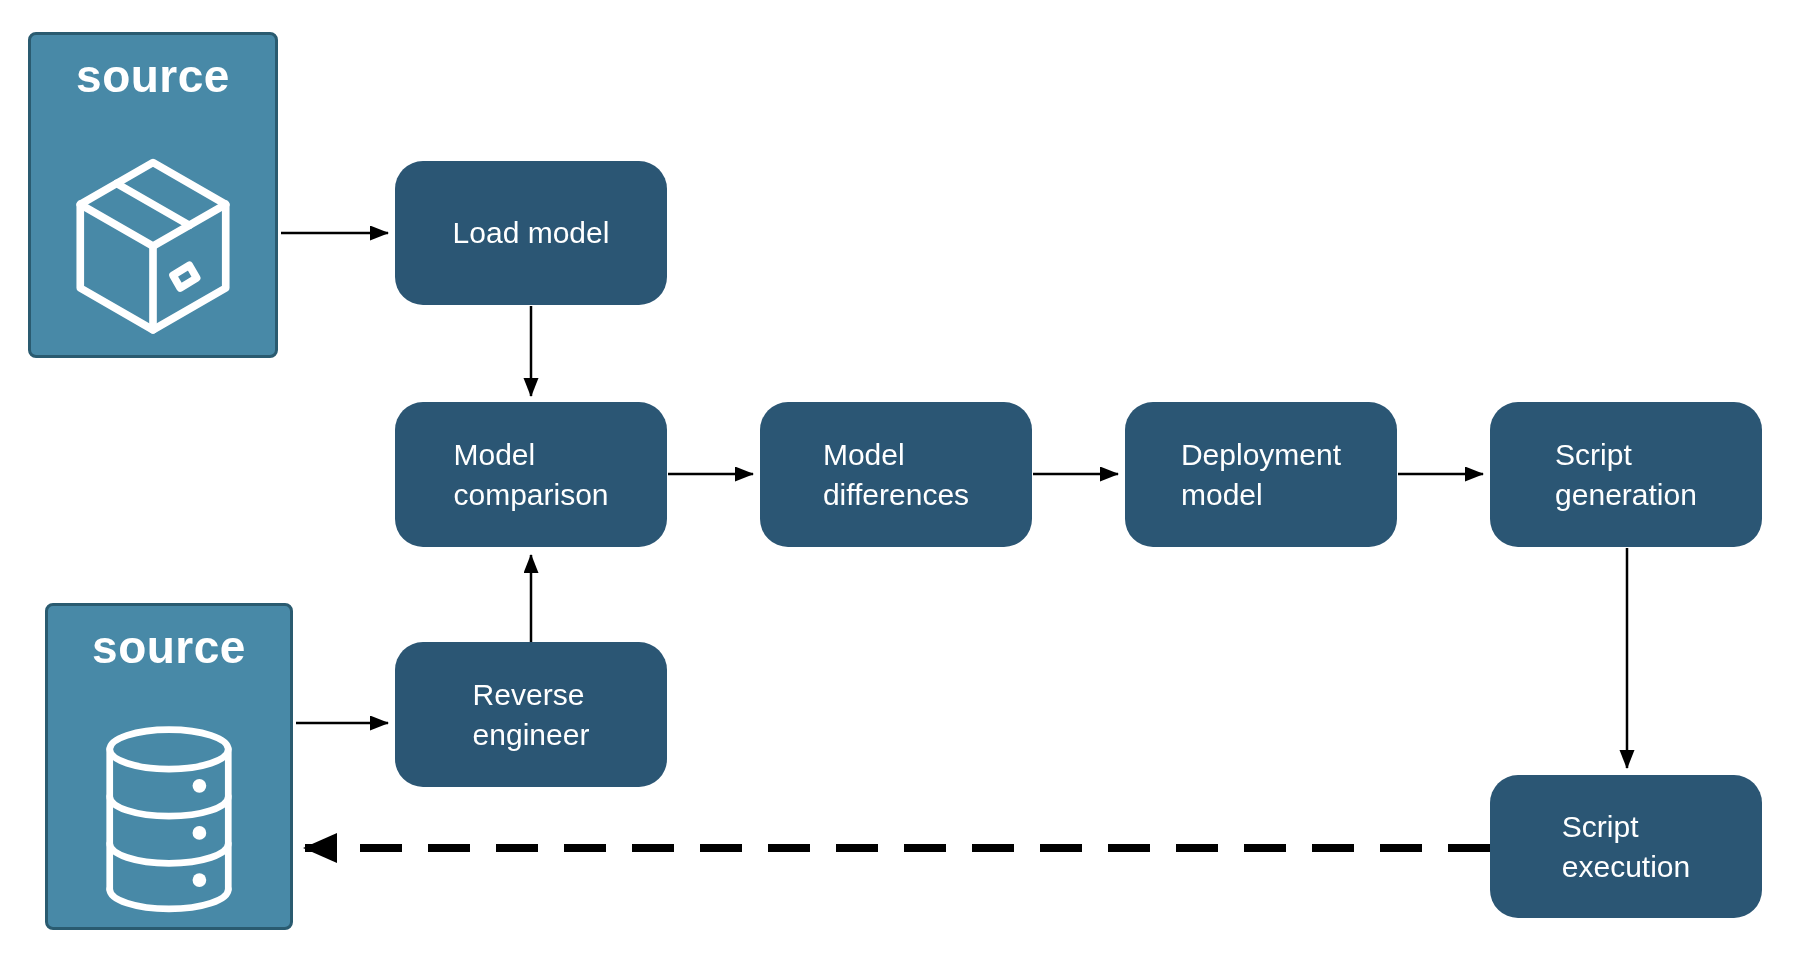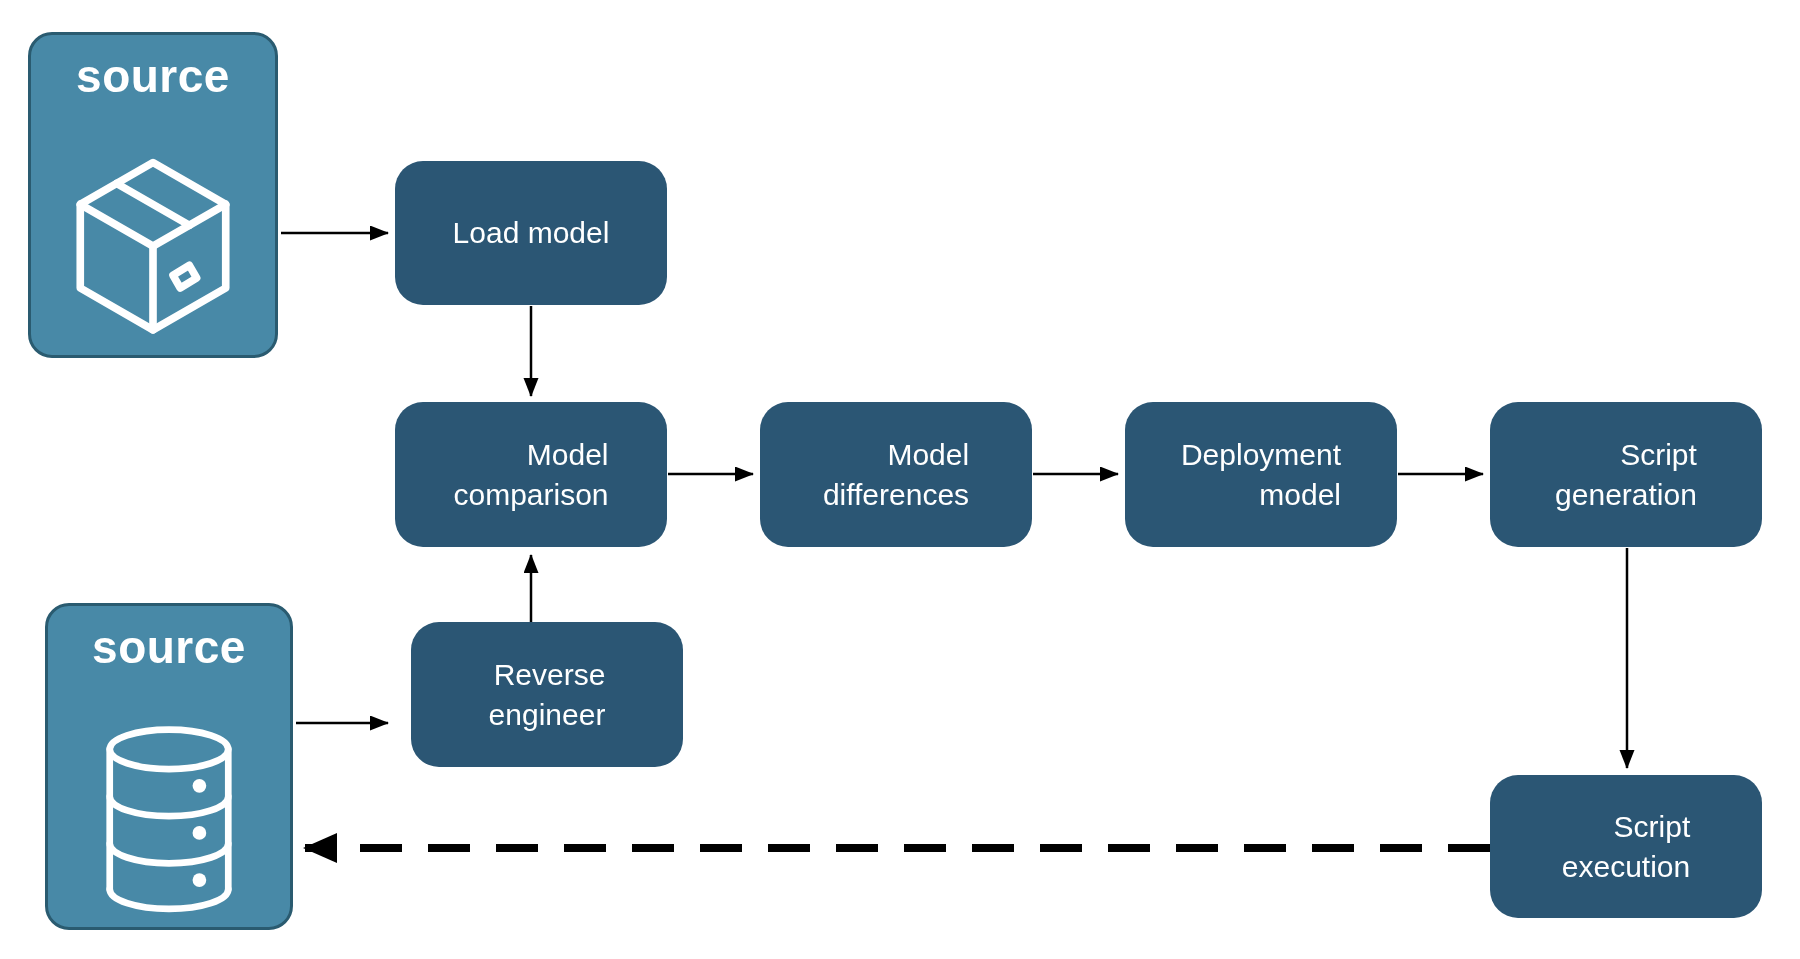--- a/index.html
+++ b/index.html
@@ -17,21 +17,21 @@
     height:959px;
     background:var(--bg);
     font-family:"Liberation Sans", sans-serif;
     overflow:hidden;
   }
   
   .big-node{
     position:absolute;
     background:var(--light-node);
     border:3px solid var(--light-node-border);
-    border-radius:24px;
+    border-radius:8px;
     box-sizing:border-box;
     color:var(--node-text);
     display:flex;
     flex-direction:column;
     align-items:center;
     justify-content:flex-start;
     gap:40px;
   }
   .big-node .big-title{
     font-size:46px;
@@ -54,31 +54,31 @@
   .node{
     position:absolute;
     width:272px;
     height:145px;
     background:var(--dark-node);
     border-radius:28px;
     color:var(--node-text);
     display:flex;
     align-items:center;
     justify-content:center;
-    text-align:right;
+    text-align:left;
     font-size:30px;
     line-height:1.32;
     white-space:pre-line;
   }
   #node-load-model        {left:395px;  top:161px; height:144px;}
   #node-model-comparison  {left:395px;  top:402px;}
   #node-model-differences {left:760px;  top:402px;}
   #node-deployment-plan   {left:1125px; top:402px;}
   #node-script-generation {left:1490px; top:402px;}
-  #node-reverse-engineer  {left:395px;  top:622px;margin-left:16px;}
+  #node-reverse-engineer  {left:395px;  top:642px;}
   #node-script-execution  {left:1490px; top:775px; height:143px;}
 
   .edges{
     position:absolute;
     left:0; top:0;
     width:1800px;
     height:959px;
     pointer-events:none;
   }
   .icon-svg{display:block;}

